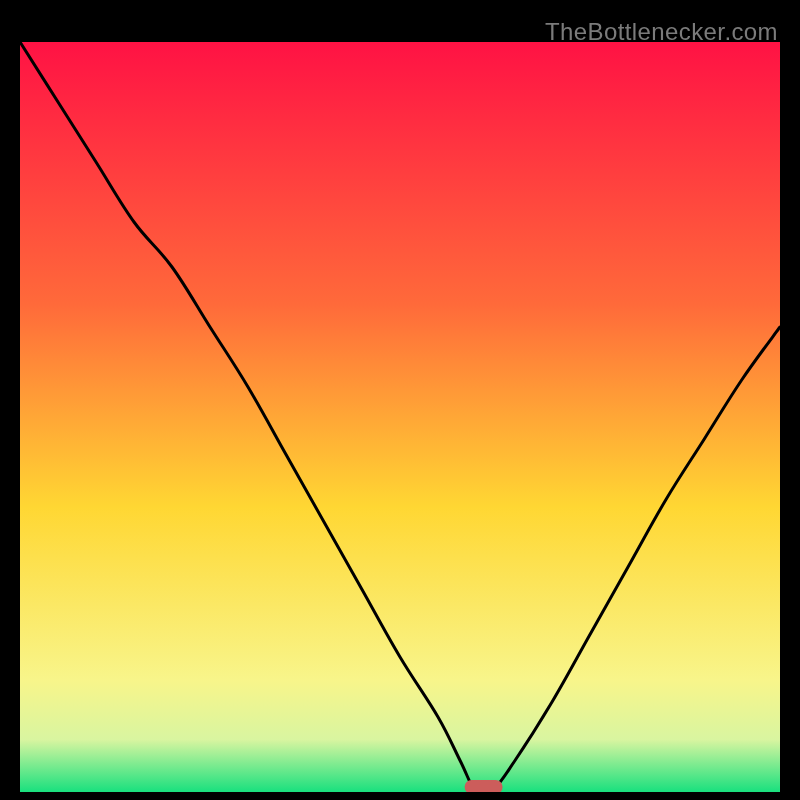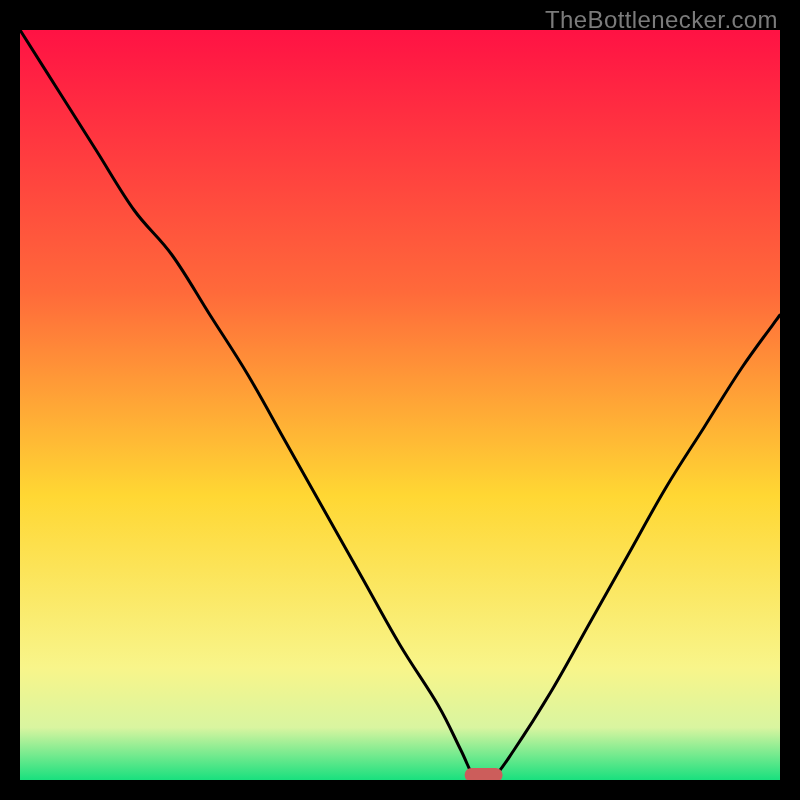--- a/index.html
+++ b/index.html
@@ -5,21 +5,21 @@
   html, body {
     margin: 0;
     padding: 0;
     width: 800px;
     height: 800px;
     background: #000;
     overflow: hidden;
   }
   .frame {
     position: absolute;
-    top: 0;
+    top: 12px;
     left: 0;
     width: 800px;
     height: 728px;
     background: #000;
   }
   .plot-area {
     position: absolute;
     left: 20px;
     top: 30px;
     width: 760px;

